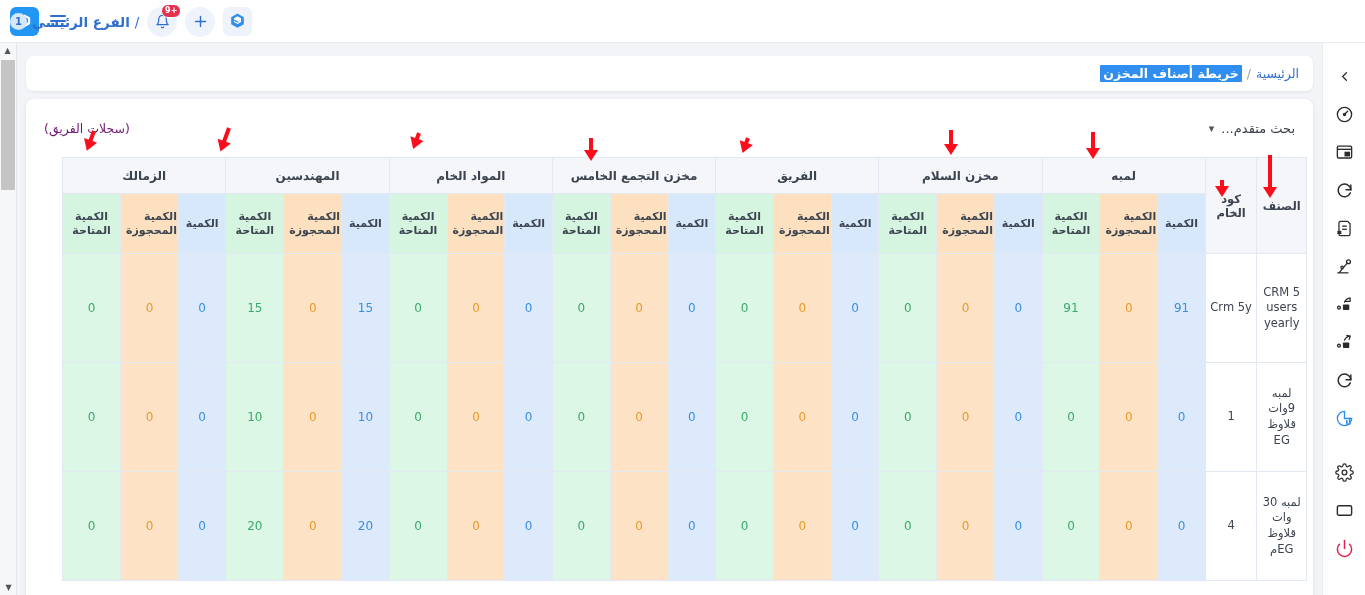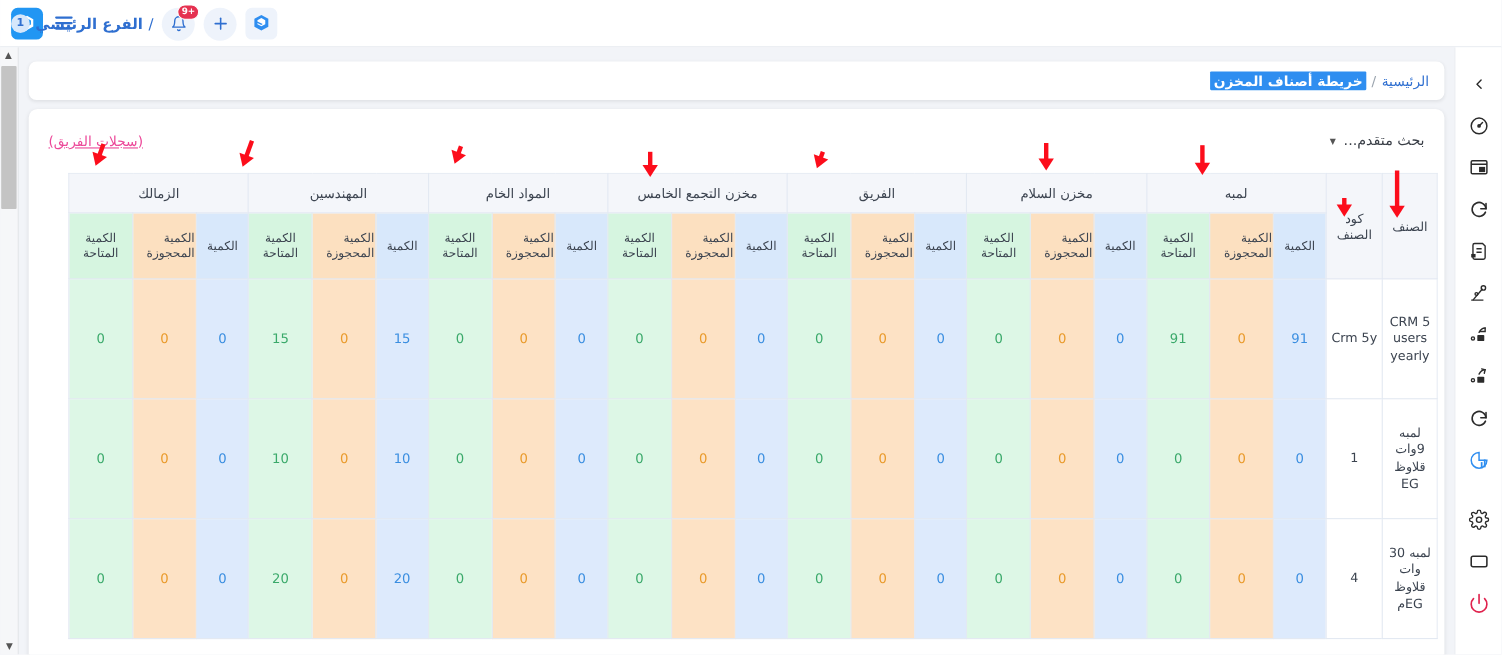--- a/index.html
+++ b/index.html
@@ -124,35 +124,35 @@
   .card-top {
     height: 58px; display: flex; flex-direction: row; align-items: center;
     justify-content: space-between; padding: 0 18px;
     direction: rtl;
   }
   .adv-search {
     display: flex; flex-direction: row; align-items: center; gap: 7px;
     font-size: 13px; color: #3a3f47; cursor: pointer;
   }
   .chev { font-size: 11px; color: #555; }
-  .team-rec { font-size: 12.5px; color: #ec4899; direction: rtl; text-decoration: underline; }
+  .team-rec { font-size: 12.5px; color: #701a75; direction: rtl; }
 
   
   .tbl-wrap {
     margin: 0 6px; height: calc(100% - 58px);
     overflow: hidden; direction: rtl;
   }
   table { border-collapse: collapse; table-layout: fixed; width: 1245px; }
   th, td {
     border: 1px solid #e3e9f2;
     text-align: center; vertical-align: middle;
     font-size: 11.5px; color: #3c4450;
     padding: 2px 1px;
   }
-  thead th { background: #f4f6fa; font-weight: normal; }
+  thead th { background: #f4f6fa; font-weight: bold; }
   th.grp { height: 36px; font-size: 12px; color: #3c4450; }
   th.sub { height: 60px; font-size: 11px; line-height: 1.25; }
   th.sub.q  { background: #d8e8fb; margin-left: 38px; }
   th.sub.r  { background: #fce0c0; text-align: right; }
   th.sub.a  { background: #d6f5e0; }
   th.item   { width: 48px; background: #f4f6fa; }
   th.code   { width: 50px; background: #f4f6fa; }
   td.item, td.code { font-size: 11.5px; color: #3c4450; line-height: 1.35; padding: 4px 3px; word-break: break-word; }
   td.q { background: #ddeafc; color: #3a8ee0; }
   td.r { background: #fde2c5; color: #e99a2b; }
@@ -278,21 +278,21 @@
             <col class="cq">
             <col class="cr">
             <col class="ca">
             <col class="cq">
             <col class="cr">
             <col class="ca">
           </colgroup>
         <thead>
           <tr id="grp-row">
               <th class="item" rowspan="2">الصنف</th>
-              <th class="code" rowspan="2">كود الصنف</th>
+              <th class="code" rowspan="2">كود الخام</th>
               <th class="grp" colspan="3">لمبه</th>
               <th class="grp" colspan="3">مخزن السلام</th>
               <th class="grp" colspan="3">الفريق</th>
               <th class="grp" colspan="3">مخزن التجمع الخامس</th>
               <th class="grp" colspan="3">المواد الخام</th>
               <th class="grp" colspan="3">المهندسين</th>
               <th class="grp" colspan="3">الزمالك</th>
             </tr>
           <tr id="sub-row">
               <th class="sub q">الكمية</th>

